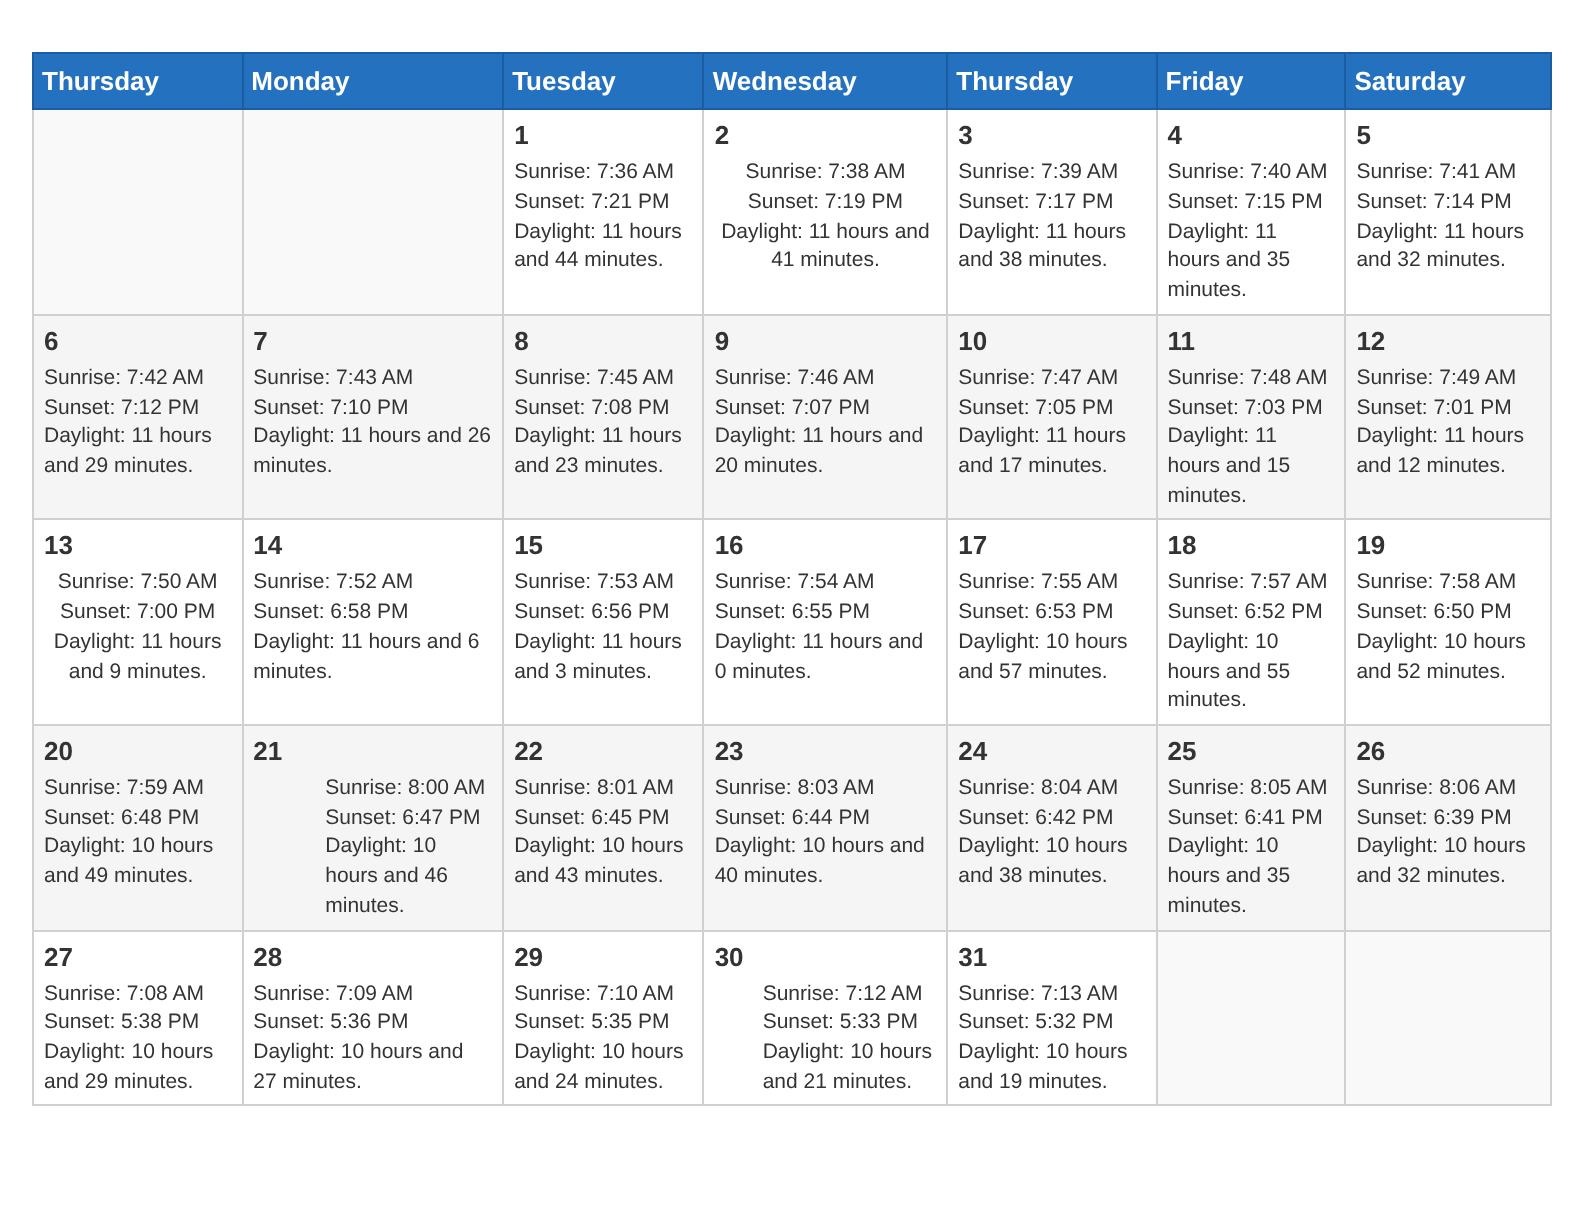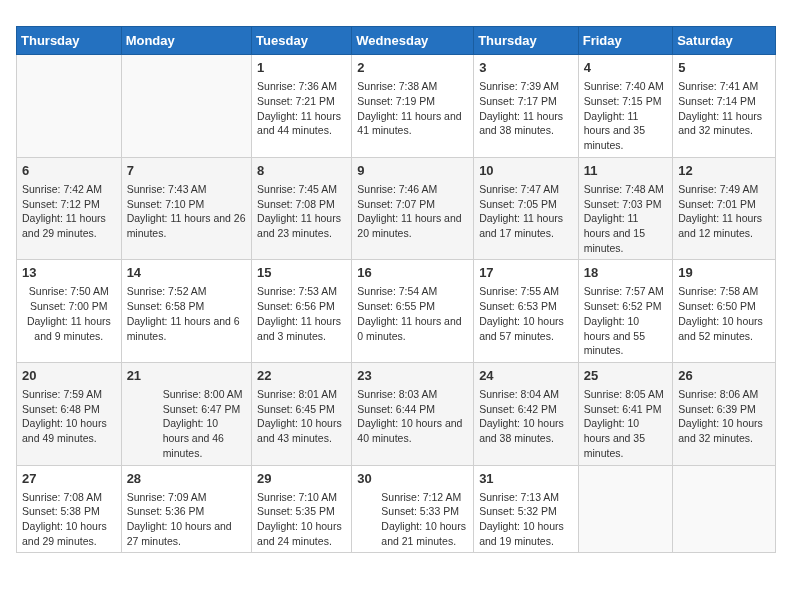--- a/index.html
+++ b/index.html
@@ -90,21 +90,21 @@
         <td class="empty"></td>
         <td class="empty"></td>
         <td>
           <span class="day-num">1</span>
           <div class="cell-info" style="white-space: pre-line;">Sunrise: 7:36 AM
 Sunset: 7:21 PM
 Daylight: 11 hours and 44 minutes.</div>
         </td>
         <td>
           <span class="day-num">2</span>
-          <div class="cell-info" style="white-space: pre-line;">Sunrise: 7:38 AM
+          <div class="cell-info" style="white-space: pre-line; text-align: center;">Sunrise: 7:38 AM
 Sunset: 7:19 PM
 Daylight: 11 hours and 41 minutes.</div>
         </td>
         <td>
           <span class="day-num">3</span>
           <div class="cell-info" style="white-space: pre-line;">Sunrise: 7:39 AM
 Sunset: 7:17 PM
 Daylight: 11 hours and 38 minutes.</div>
         </td>
         <td>

